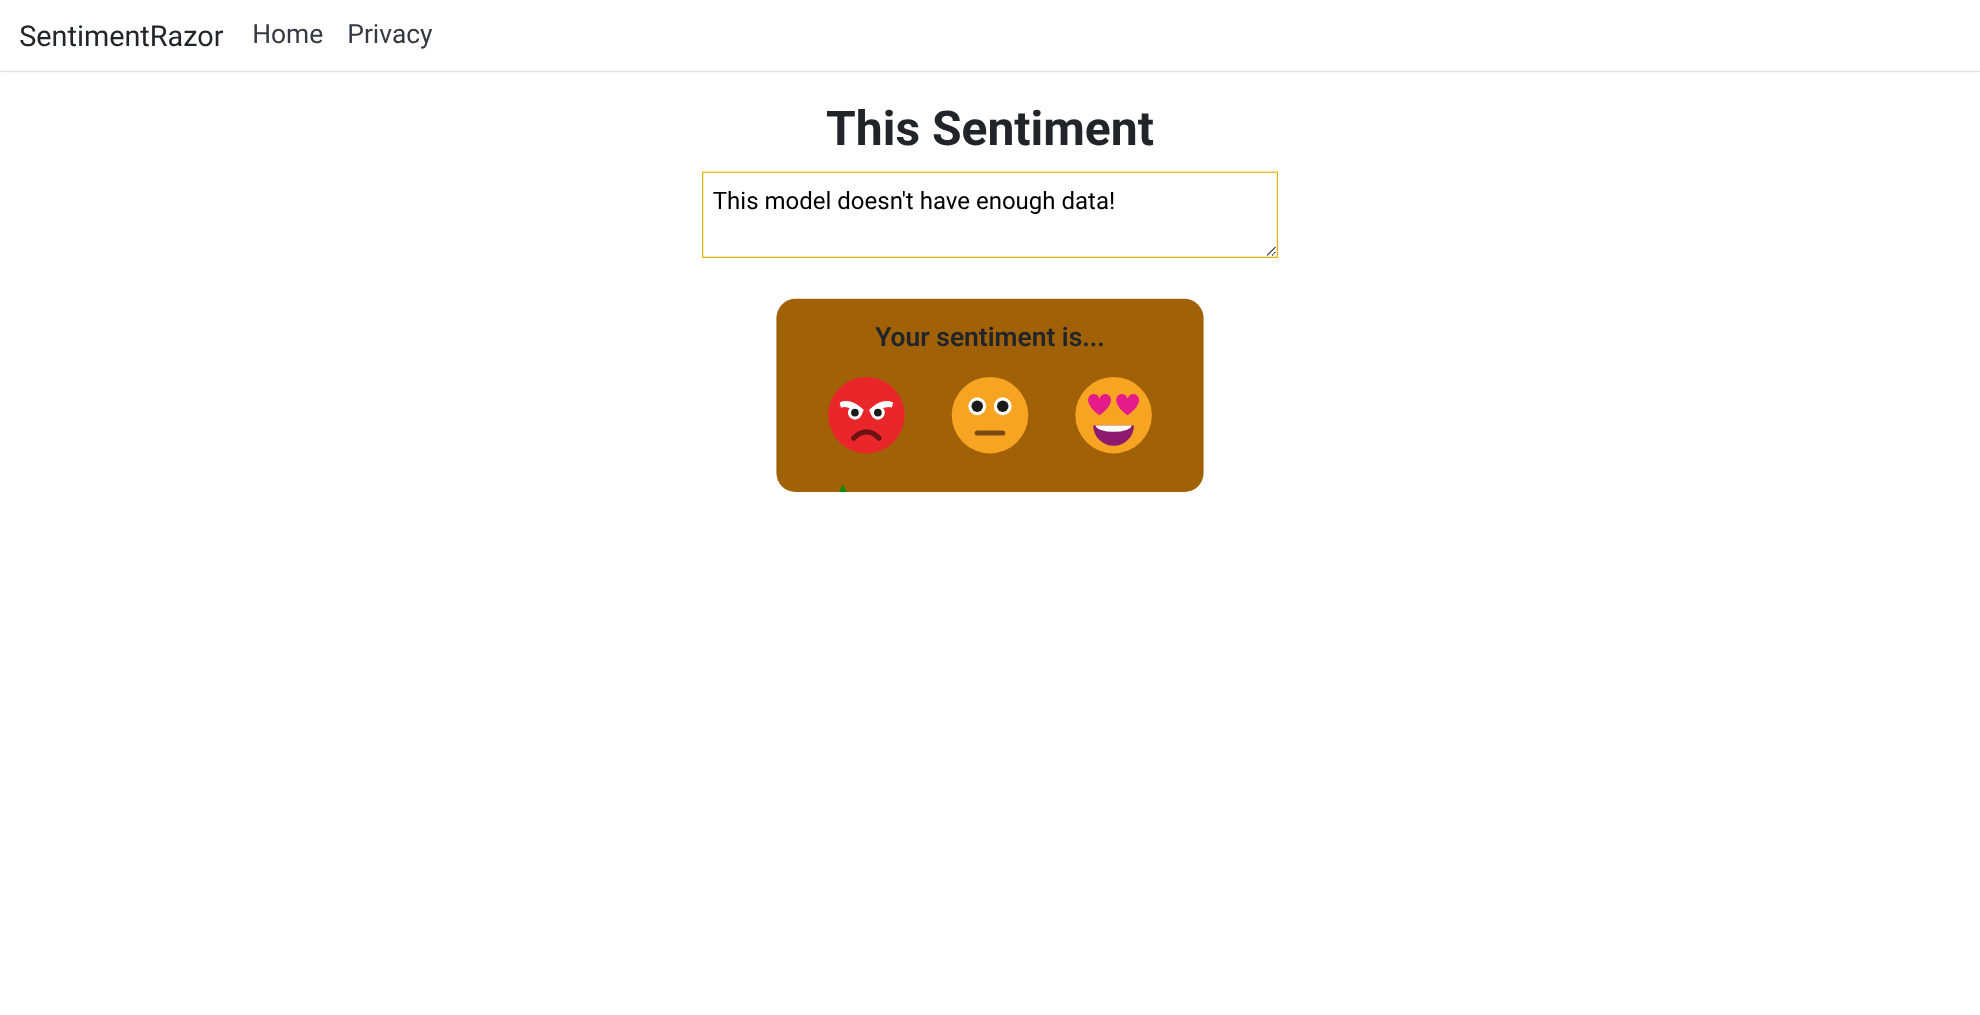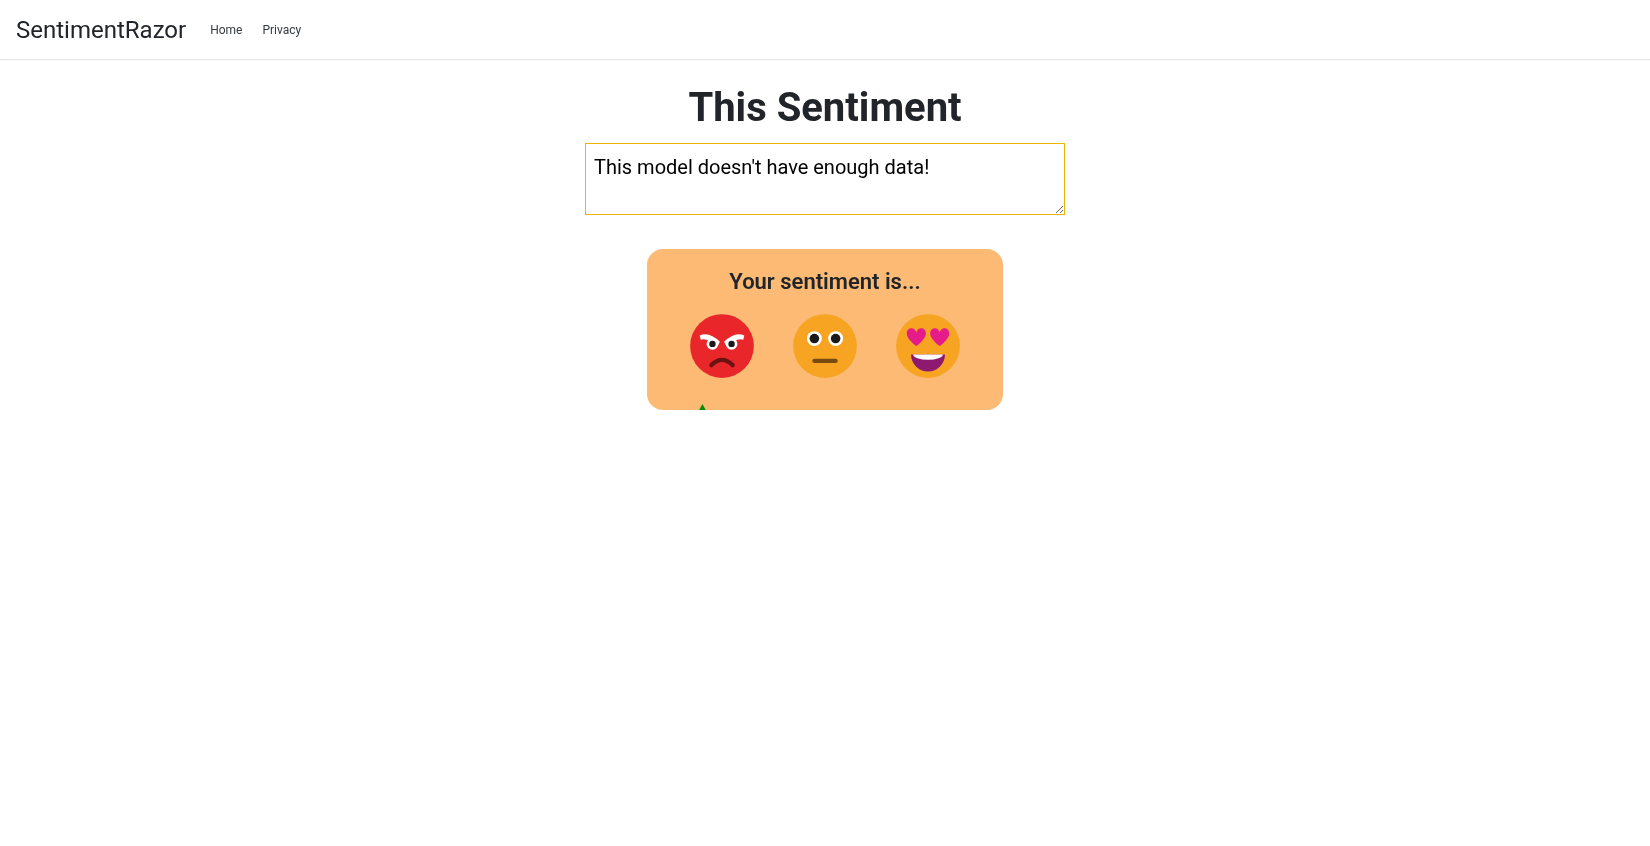--- a/index.html
+++ b/index.html
@@ -17,21 +17,21 @@
       height: 60px;
     }
     .brand {
       font-size: 24px;
       font-weight: 400;
       margin-right: 24px;
       color: #212529;
       text-decoration: none;
     }
     .nav-link {
-      font-size: 12px;
+      font-size: 22px;
       color: #343a40;
       text-decoration: none;
       margin-right: 20px;
       cursor: pointer;
     }
     .main {
       text-align: center;
       padding-top: 24px;
     }
     .title {
@@ -52,21 +52,21 @@
       border: 1px solid #eab308;
       resize: both;
       line-height: 1.3;
     }
     .card-wrap {
       display: flex;
       justify-content: center;
       margin-top: 34px;
     }
     .card {
-      background: #fdba74;
+      background: #a16207;
       border-radius: 16px;
       width: 356px;
       padding: 20px 24px 30px;
       position: relative;
     }
     .card-title {
       font-size: 22px;
       font-weight: 600;
       margin-bottom: 18px;
     }

